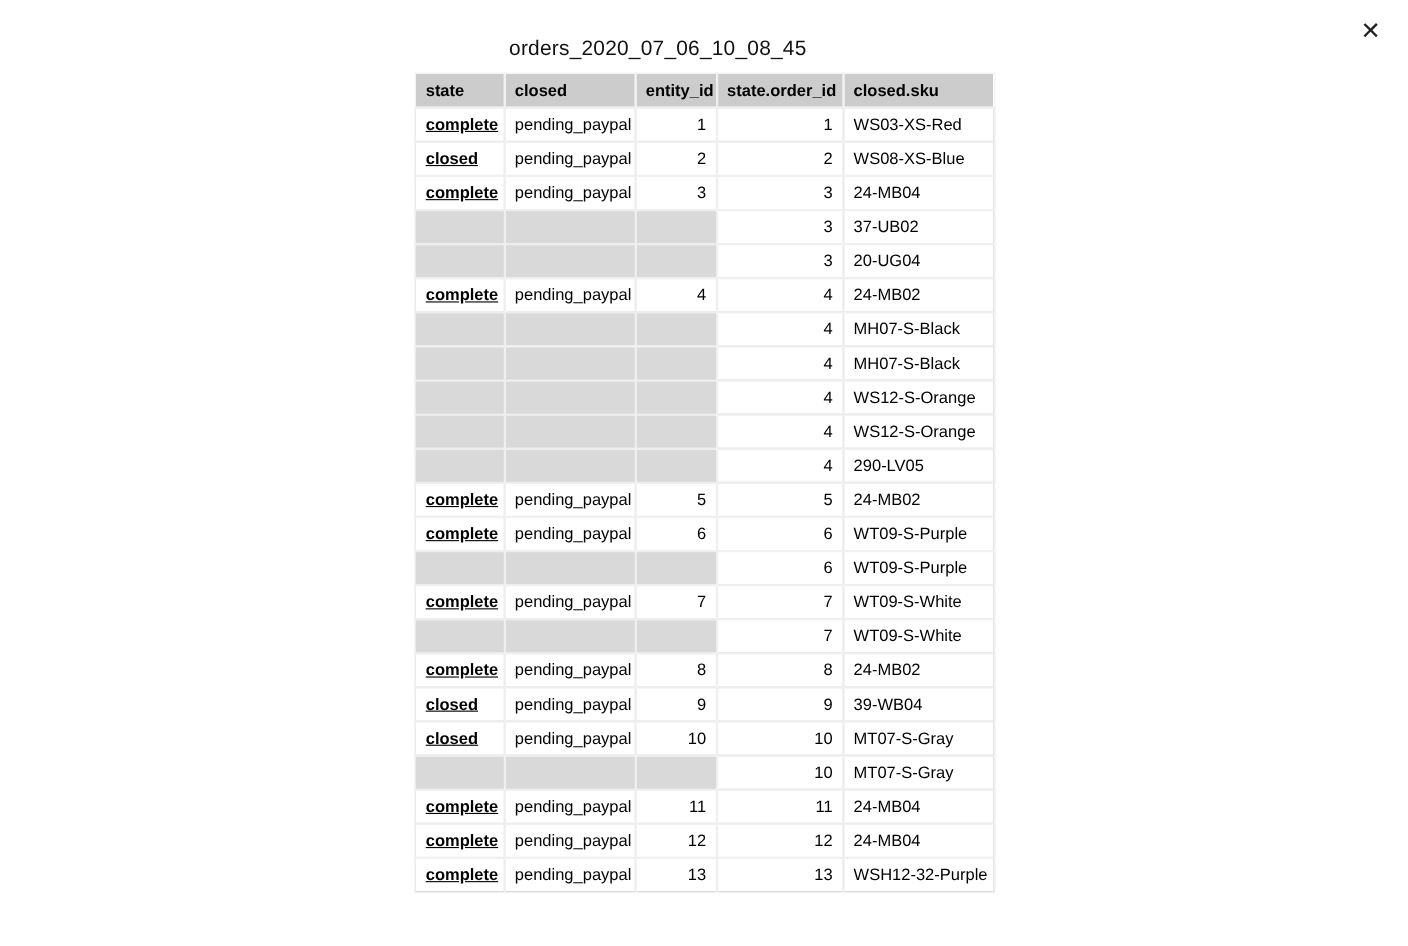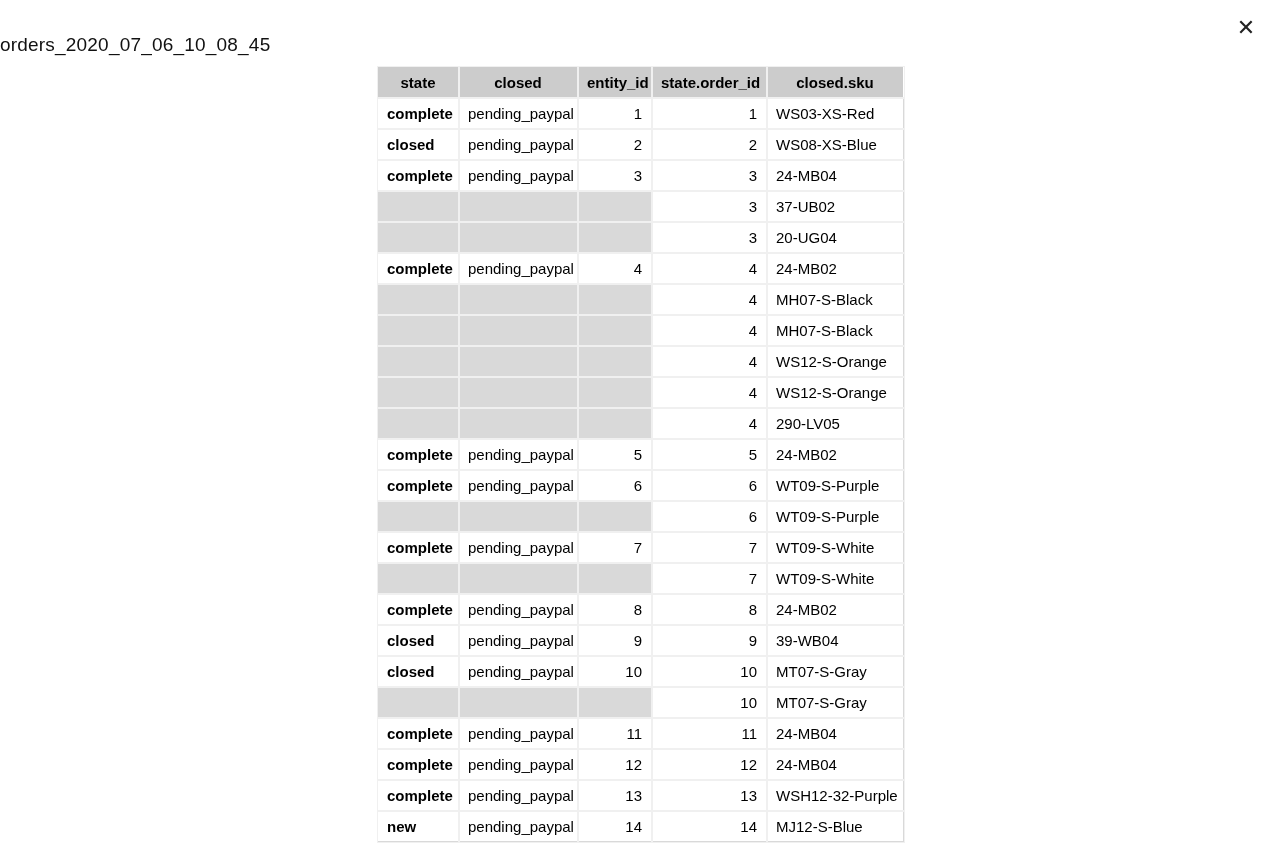--- a/index.html
+++ b/index.html
@@ -36,20 +36,21 @@
     background: transparent;
     border: none;
     padding: 0;
   }
 
   #doc-title {
     position: absolute;
     top: 34px;
     left: 0;
     width: 1196px;
+    text-align: center;
     font-size: 19px;
     font-weight: 400;
     color: #111;
     letter-spacing: 0.2px;
   }
 
   #table-wrap {
     position: absolute;
     top: 66px;
     left: 377px;
@@ -70,41 +71,42 @@
     padding: 5px 9px;
     height: 20px;
     vertical-align: middle;
     white-space: nowrap;
     overflow: hidden;
   }
 
   table.data-table thead th {
     background: #cccccc;
     font-weight: bold;
-    text-align: center;
+    text-align: left;
     border: 1px solid #ffffff;
     color: #000;
     font-size: 15px;
   }
 
   table.data-table tbody td {
     background: #ffffff;
     border-left: 1px solid #d9d9d9;
     border-right: 1px solid #d9d9d9;
     border-top: 1px solid #d9d9d9;
     border-bottom: 1px solid #d9d9d9;
   }
 
   
   table.data-table tbody td.shade {
     background: #d9d9d9;
   }
 
   table.data-table td.bold {
     font-weight: bold;
+    text-decoration: underline;
   }
 
   table.data-table td.num {
     text-align: right;
   }
 
   
   col.c-state    { width: 81px; }
   col.c-status   { width: 119px; }
   col.c-entity   { width: 74px; }
@@ -298,24 +300,17 @@
             <td class="num">12</td>
             <td>24-MB04</td>
           </tr>
           <tr>
             <td class="bold">complete</td>
             <td>pending_paypal</td>
             <td class="num">13</td>
             <td class="num">13</td>
             <td>WSH12-32-Purple</td>
           </tr>
-          <tr>
-            <td class="bold">new</td>
-            <td>pending_paypal</td>
-            <td class="num">14</td>
-            <td class="num">14</td>
-            <td>MJ12-S-Blue</td>
-          </tr>
         </tbody>
     </table>
   </div>
 
 </div>
 
 </body></html>

